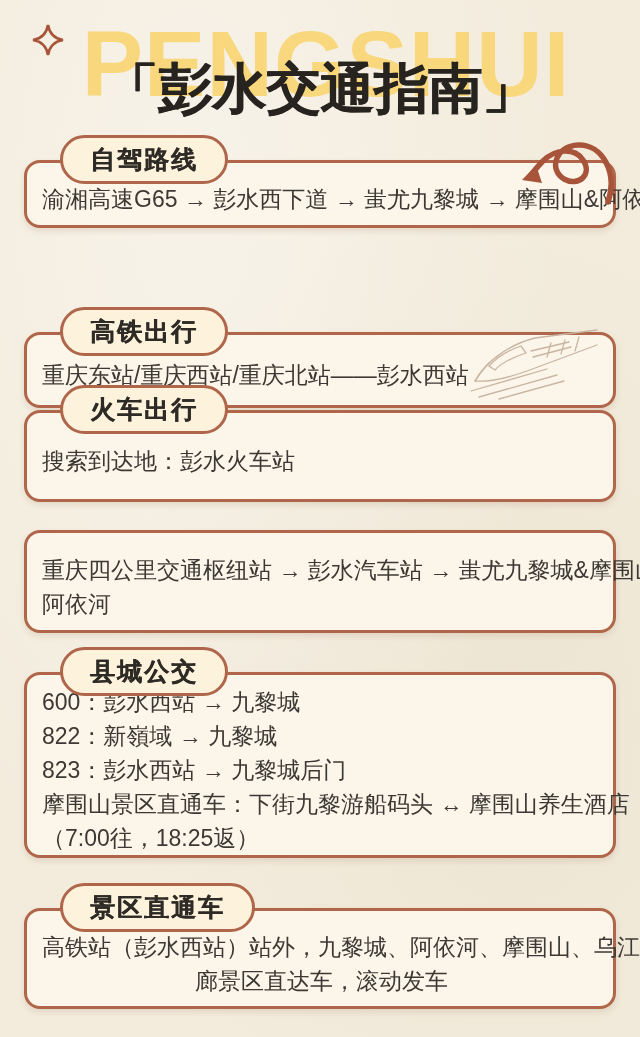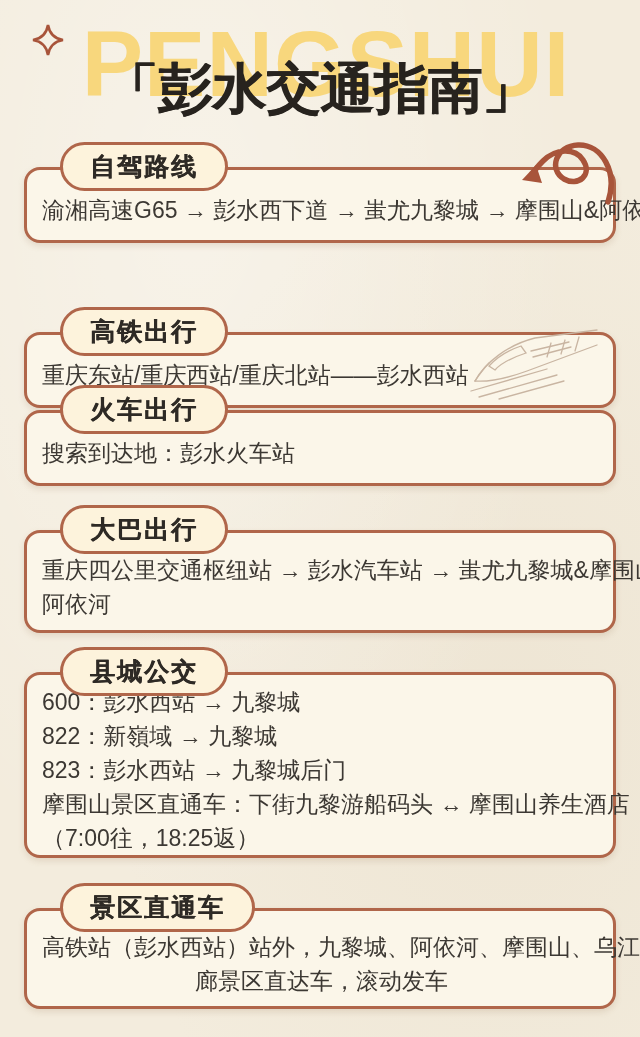--- a/index.html
+++ b/index.html
@@ -53,21 +53,21 @@
     <div class="title">「彭水交通指南」</div>
   </div>
 
   <div class="curly">
     <svg viewBox="0 0 100 82" fill="none">
       <path d="M90 68 C100 38 84 10 60 11 C38 12 30 35 46 45 C60 53 75 41 65 26 C57 14 38 14 25 27 C20 32 16 37 14 41" stroke="#a8543a" stroke-width="5.5" stroke-linecap="round"></path>
       <path d="M18 31 L4 46 L24 49 Z" fill="#a8543a"></path>
     </svg>
   </div>
 
-  <div class="section" style="top:167px;height:76px;">
+  <div class="section" style="top:160px;height:68px;">
     <div class="badge">自驾路线</div>
     <div class="card pad-top">
       <div class="line">渝湘高速G65 → 彭水西下道 → 蚩尤九黎城 → 摩围山&amp;阿依河</div>
     </div>
   </div>
 
   <div class="section" style="top:292px;height:76px;margin-top:40px;">
     <div class="badge">高铁出行</div>
     <div class="card pad-top">
       <div class="line">重庆东站/重庆西站/重庆北站——彭水西站</div>
@@ -78,29 +78,28 @@
           <path d="M8 52 C12 46 16 40 22 34"></path>
           <path d="M22 37 C30 28 42 21 54 17 L59 24 C47 28 34 34 28 41 Z"></path>
           <path d="M64 22 L102 13 M66 28 L104 18"></path>
           <path d="M80 28 L84 14 M94 25 L98 11 M108 22 L112 8"></path>
           <path d="M4 62 L80 40 M12 68 L90 46 M32 70 L97 52"></path>
         </svg>
       </div>
     </div>
   </div>
 
-  <div class="section" style="top:410px;height:76px;">
+  <div class="section" style="top:410px;height:92px;">
     <div class="badge">火车出行</div>
     <div class="card pad-top">
       <div class="line">搜索到达地：彭水火车站</div>
     </div>
   </div>
 
   <div class="section" style="top:530px;height:103px;">
-    <div class="badge">大巴出行</div>
     <div class="card pad-top">
       <div class="line">重庆四公里交通枢纽站 → 彭水汽车站 → 蚩尤九黎城&amp;摩围山&amp;</div>
       <div class="line">阿依河</div>
     </div>
   </div>
 
   <div class="section" style="top:672px;height:186px;">
     <div class="badge">县城公交</div>
     <div class="card pad-top">
       <div class="line">600：彭水西站 → 九黎城</div>

